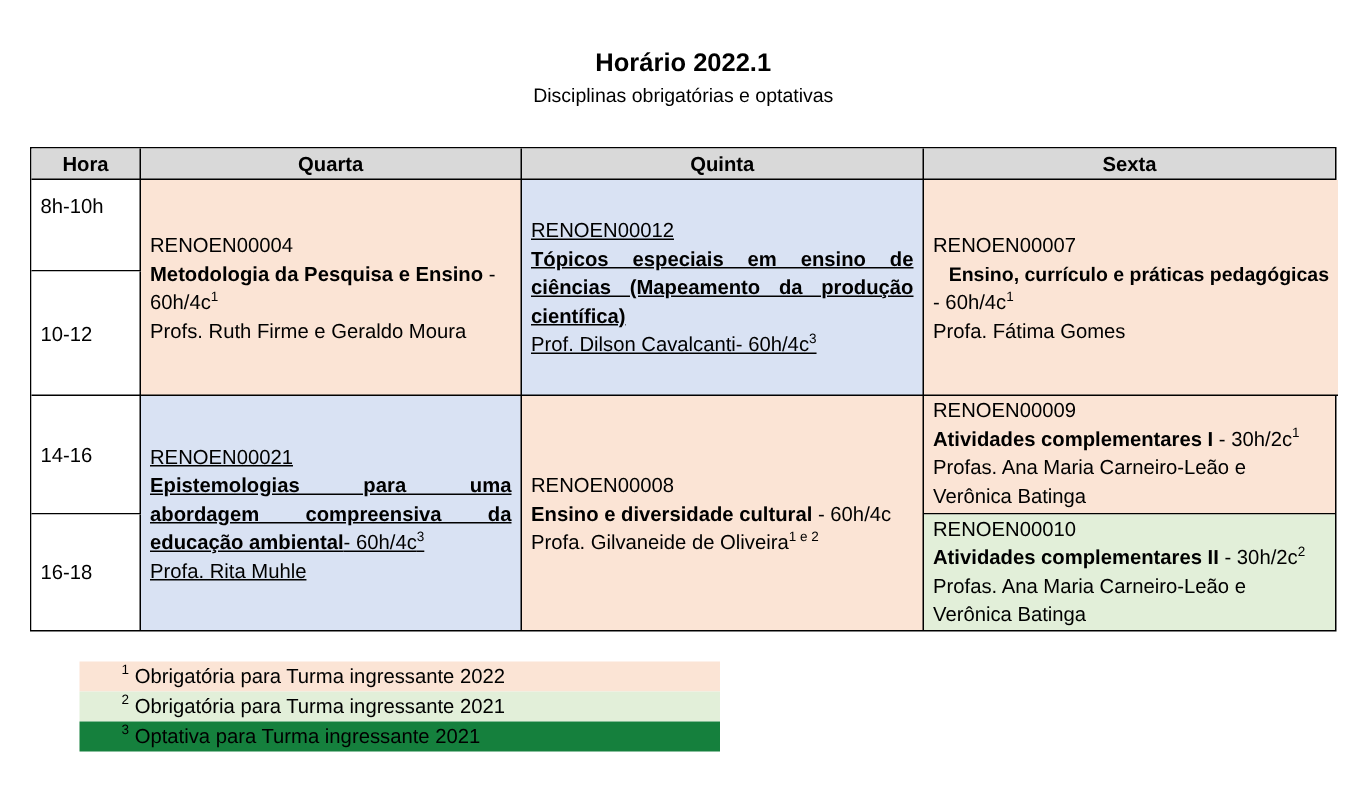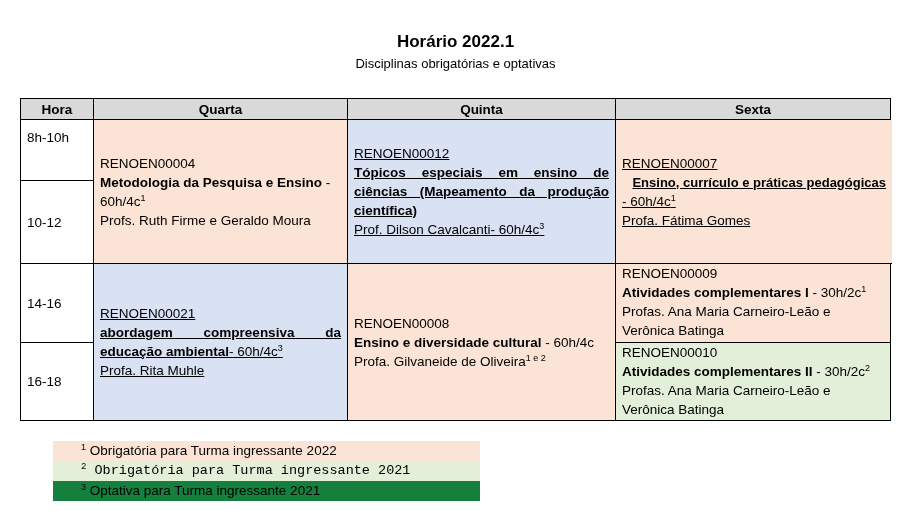--- a/index.html
+++ b/index.html
@@ -21,21 +21,21 @@
   .green { background: #e2efd9; }
   .white { background: #ffffff; }
   .hora { padding-left: 6px; display: flex; align-items: center; }
   .content { padding: 0 6px 0 6px; display: flex; flex-direction: column; justify-content: center; }
   .content .b { font-weight: bold; }
   .justify { text-align: justify; text-align-last: justify; }
   sup { font-size: 9px; line-height: 0; vertical-align: super; }
   .legend { position: absolute; left: 53px; top: 441px; width: 427px; }
   .legend .row { height: 20px; line-height: 20px; font-size: 13.5px; padding-left: 28px; box-sizing: border-box; }
   .lg1 { background: #fbe4d5; }
-  .lg2 { background: #e2efd9; font-family: Liberation Mono, monospace; }
+  .lg2 { background: #e2efd9; }
   .lg3 { background: #15803d; }
 </style>
 </head>
 <body>
 
 <div class="title">Horário 2022.1</div>
 <div class="subtitle">Disciplinas obrigatórias e optativas</div>
 
 <div class="grid">
 
@@ -63,29 +63,30 @@
     <div><span>60h/4c</span><sup>1</sup></div>
     <div>Profs. Ruth Firme e Geraldo Moura</div>
   </div>
 
   <div class="cell blue vl hb content" style="left:327px;top:21px;width:268px;height:144px;">
     <div>RENOEN00012</div>
     <div class="b" style="text-align:justify;">Tópicos especiais em ensino de ciências (Mapeamento da produção científica)</div>
     <div><span>Prof. Dilson Cavalcanti- 60h/4c</span><sup>3</sup></div>
   </div>
 
-  <div class="cell salmon hb content" style="left:595px;top:21px;width:276px;height:144px;text-decoration:underline;">
+  <div class="cell salmon hb content" style="left:595px;top:21px;width:276px;height:144px;">
     <div>RENOEN00007</div>
     <div class="b" style="font-size:13px;white-space:nowrap;text-align:right;">Ensino, currículo e práticas pedagógicas</div>
     <div><span>- 60h/4c</span><sup>1</sup></div>
     <div>Profa. Fátima Gomes</div>
   </div>
 
   <div class="cell blue vl content" style="left:73px;top:165px;width:254px;height:156px;">
     <div>RENOEN00021</div>
+    <div class="b justify">Epistemologias para uma</div>
     <div class="b justify">abordagem compreensiva da</div>
     <div><span class="b">educação ambiental</span><span>- 60h/4c</span><sup>3</sup></div>
     <div>Profa. Rita Muhle</div>
   </div>
 
   <div class="cell salmon vl content" style="left:327px;top:165px;width:268px;height:156px;">
     <div>RENOEN00008</div>
     <div><span class="b">Ensino e diversidade cultural</span><span> - 60h/4c</span></div>
     <div><span>Profa. Gilvaneide de Oliveira</span><sup>1 e 2</sup></div>
   </div>

